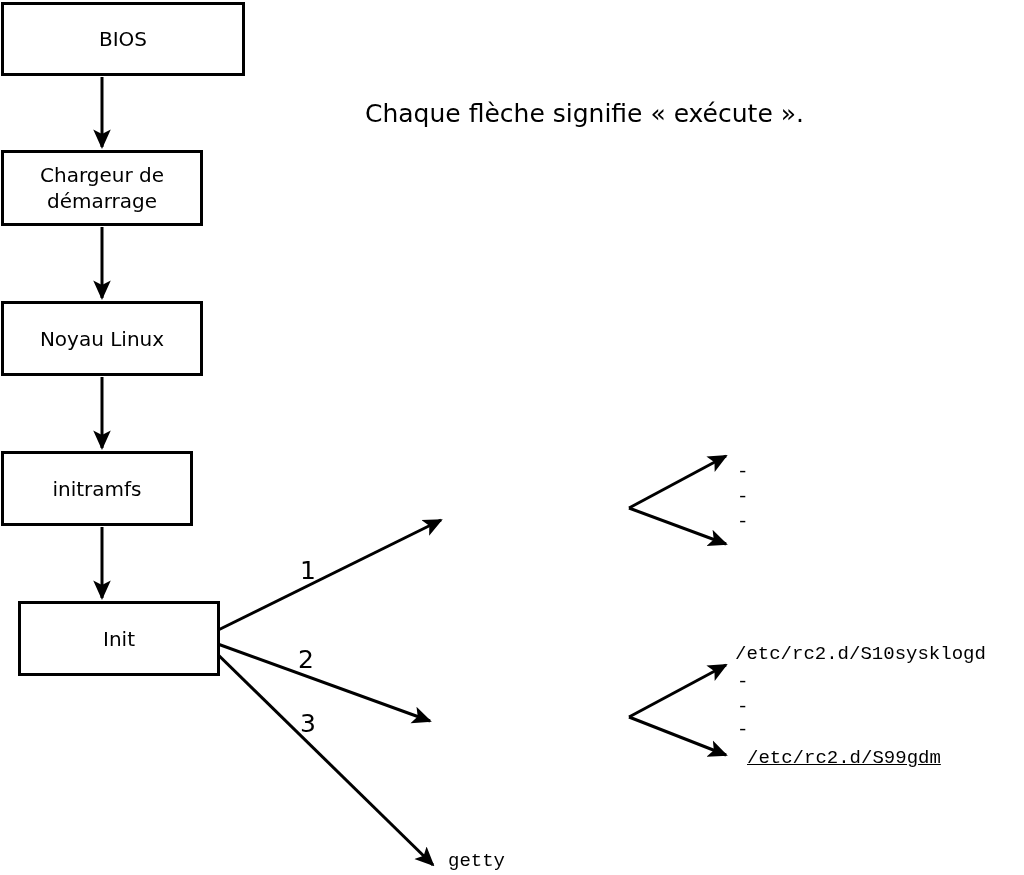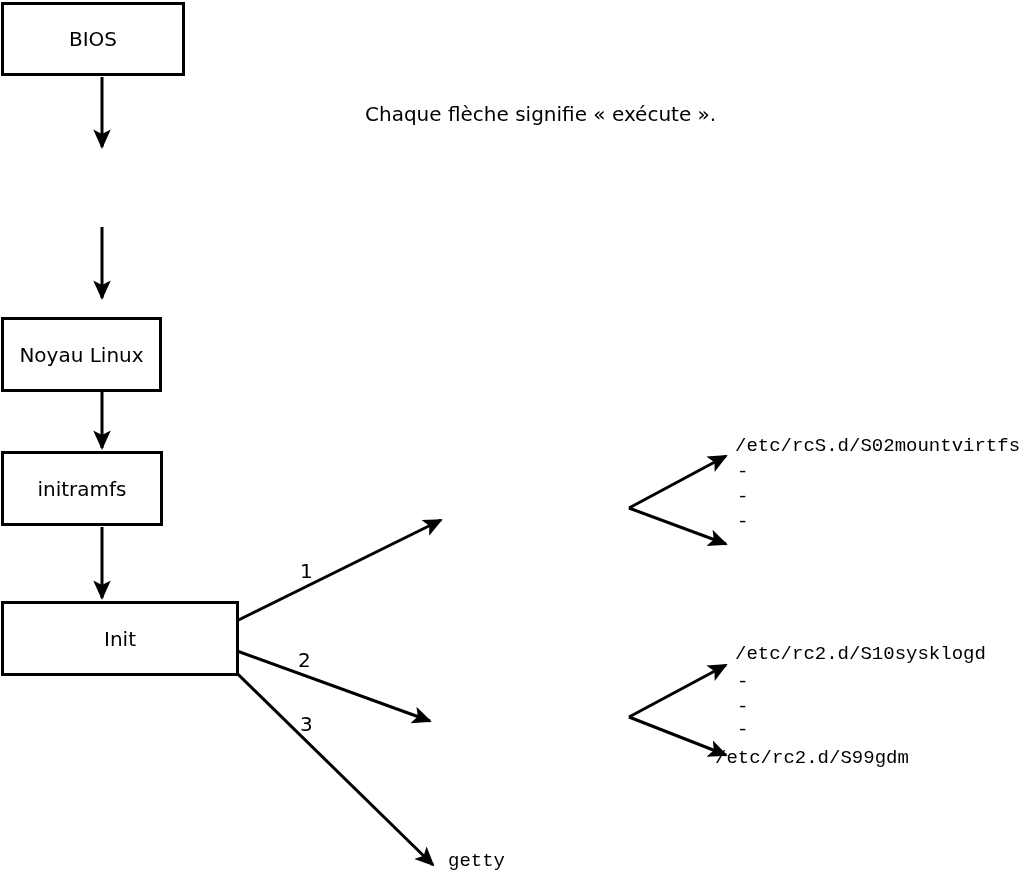--- a/index.html
+++ b/index.html
@@ -29,29 +29,29 @@
     background: #ffffff;
     display: flex;
     align-items: center;
     justify-content: center;
     text-align: center;
     font-family: "DejaVu Sans", "Liberation Sans", sans-serif;
     font-size: 20px;
     line-height: 26px;
     color: #000000;
   }
-  .node-bios      { left: 1px; top: 2px;   width: 184px; height: 74px; align-items: center; }
+  .node-bios      { left: 1px; top: 2px;   width: 244px; height: 74px; align-items: center; }
   .node-bootloader{ left: 1px; top: 150px; width: 202px; height: 76px; padding: 0 14px; }
-  .node-kernel    { left: 1px; top: 301px; width: 161px; height: 75px; margin-top: 16px; }
-  .node-initramfs { left: 1px; top: 451px; width: 162px; height: 75px; }
-  .node-init      { left: 1px; top: 601px; width: 238px; height: 75px; }
+  .node-kernel    { left: 1px; top: 301px; width: 202px; height: 75px; }
+  .node-initramfs { left: 1px; top: 451px; width: 192px; height: 75px; }
+  .node-init      { left: 18px; top: 601px; width: 202px; height: 75px; }
   .sans-label {
     position: absolute;
     font-family: "DejaVu Sans", "Liberation Sans", sans-serif;
-    font-size: 20px;
+    font-size: 25px;
     line-height: 24px;
     white-space: nowrap;
     color: #000000;
   }
   .caption { left: 365px; top: 102px; }
   .num-1 { left: 300px; top: 559px; }
   .num-2 { left: 298px; top: 648px; }
   .num-3 { left: 300px; top: 712px; }
   .mono-label {
     position: absolute;
@@ -66,21 +66,21 @@
   .getty-target { left: 448px; top: 850px; font-family: Liberation Mono, monospace; }
   .rcs-first { left: 735px; top: 435px; }
   .rcs-dash-1 { left: 737px; top: 461px; }
   .rcs-dash-2 { left: 737px; top: 486px; }
   .rcs-dash-3 { left: 737px; top: 511px; }
   .rcs-last  { left: 735px; top: 536px; }
   .rc2-first { left: 735px; top: 643px; text-align: right; }
   .rc2-dash-1 { left: 737px; top: 671px; }
   .rc2-dash-2 { left: 737px; top: 696px; }
   .rc2-dash-3 { left: 737px; top: 719px; }
-  .rc2-last  { left: 715px; top: 747px; }
+  .rc2-last  { left: 747px; top: 747px; text-decoration: underline; }
 </style>
 </head>
 <body>
 
 <div class="canvas">
 
   <svg class="arrows" viewBox="0 0 1024 875" xmlns="http://www.w3.org/2000/svg">
     <defs>
       <marker id="arrowhead" viewBox="0 0 10 10" refX="9" refY="5" markerWidth="6.5" markerHeight="6.8" orient="auto">
         <path d="M 0 0.5 L 10 5 L 0 9.5 L 2.3 5 Z" fill="#000000"></path>
@@ -100,39 +100,41 @@
       <line x1="629" y1="508" x2="726" y2="544" marker-end="url(#arrowhead)"></line>
 
       <line x1="629" y1="717" x2="726" y2="665" marker-end="url(#arrowhead)"></line>
       <line x1="629" y1="717" x2="726" y2="755" marker-end="url(#arrowhead)"></line>
     </g>
   </svg>
 
   <div class="node node-bios">
     <span>BIOS</span>
   </div>
+  <div class="node node-bootloader">
+    <span>Chargeur de démarrage</span>
+  </div>
   <div class="node node-kernel">
     <span>Noyau Linux</span>
   </div>
   <div class="node node-initramfs">
     <span>initramfs</span>
   </div>
   <div class="node node-init">
     <span>Init</span>
   </div>
 
   <div class="sans-label caption">Chaque flèche signifie « exécute ».</div>
 
   <div class="sans-label num-1">1</div>
   <div class="sans-label num-2">2</div>
   <div class="sans-label num-3">3</div>
 
   <div class="mono-label getty-target">getty</div>
 
-  <div class="mono-label rcs-first">/etc/rcS.d/S02mountvirtfs</div>
   <div class="mono-label rcs-dash-1">-</div>
   <div class="mono-label rcs-dash-2">-</div>
   <div class="mono-label rcs-dash-3">-</div>
 
   <div class="mono-label rc2-first">/etc/rc2.d/S10sysklogd</div>
   <div class="mono-label rc2-dash-1">-</div>
   <div class="mono-label rc2-dash-2">-</div>
   <div class="mono-label rc2-dash-3">-</div>
   <div class="mono-label rc2-last">/etc/rc2.d/S99gdm</div>
 

